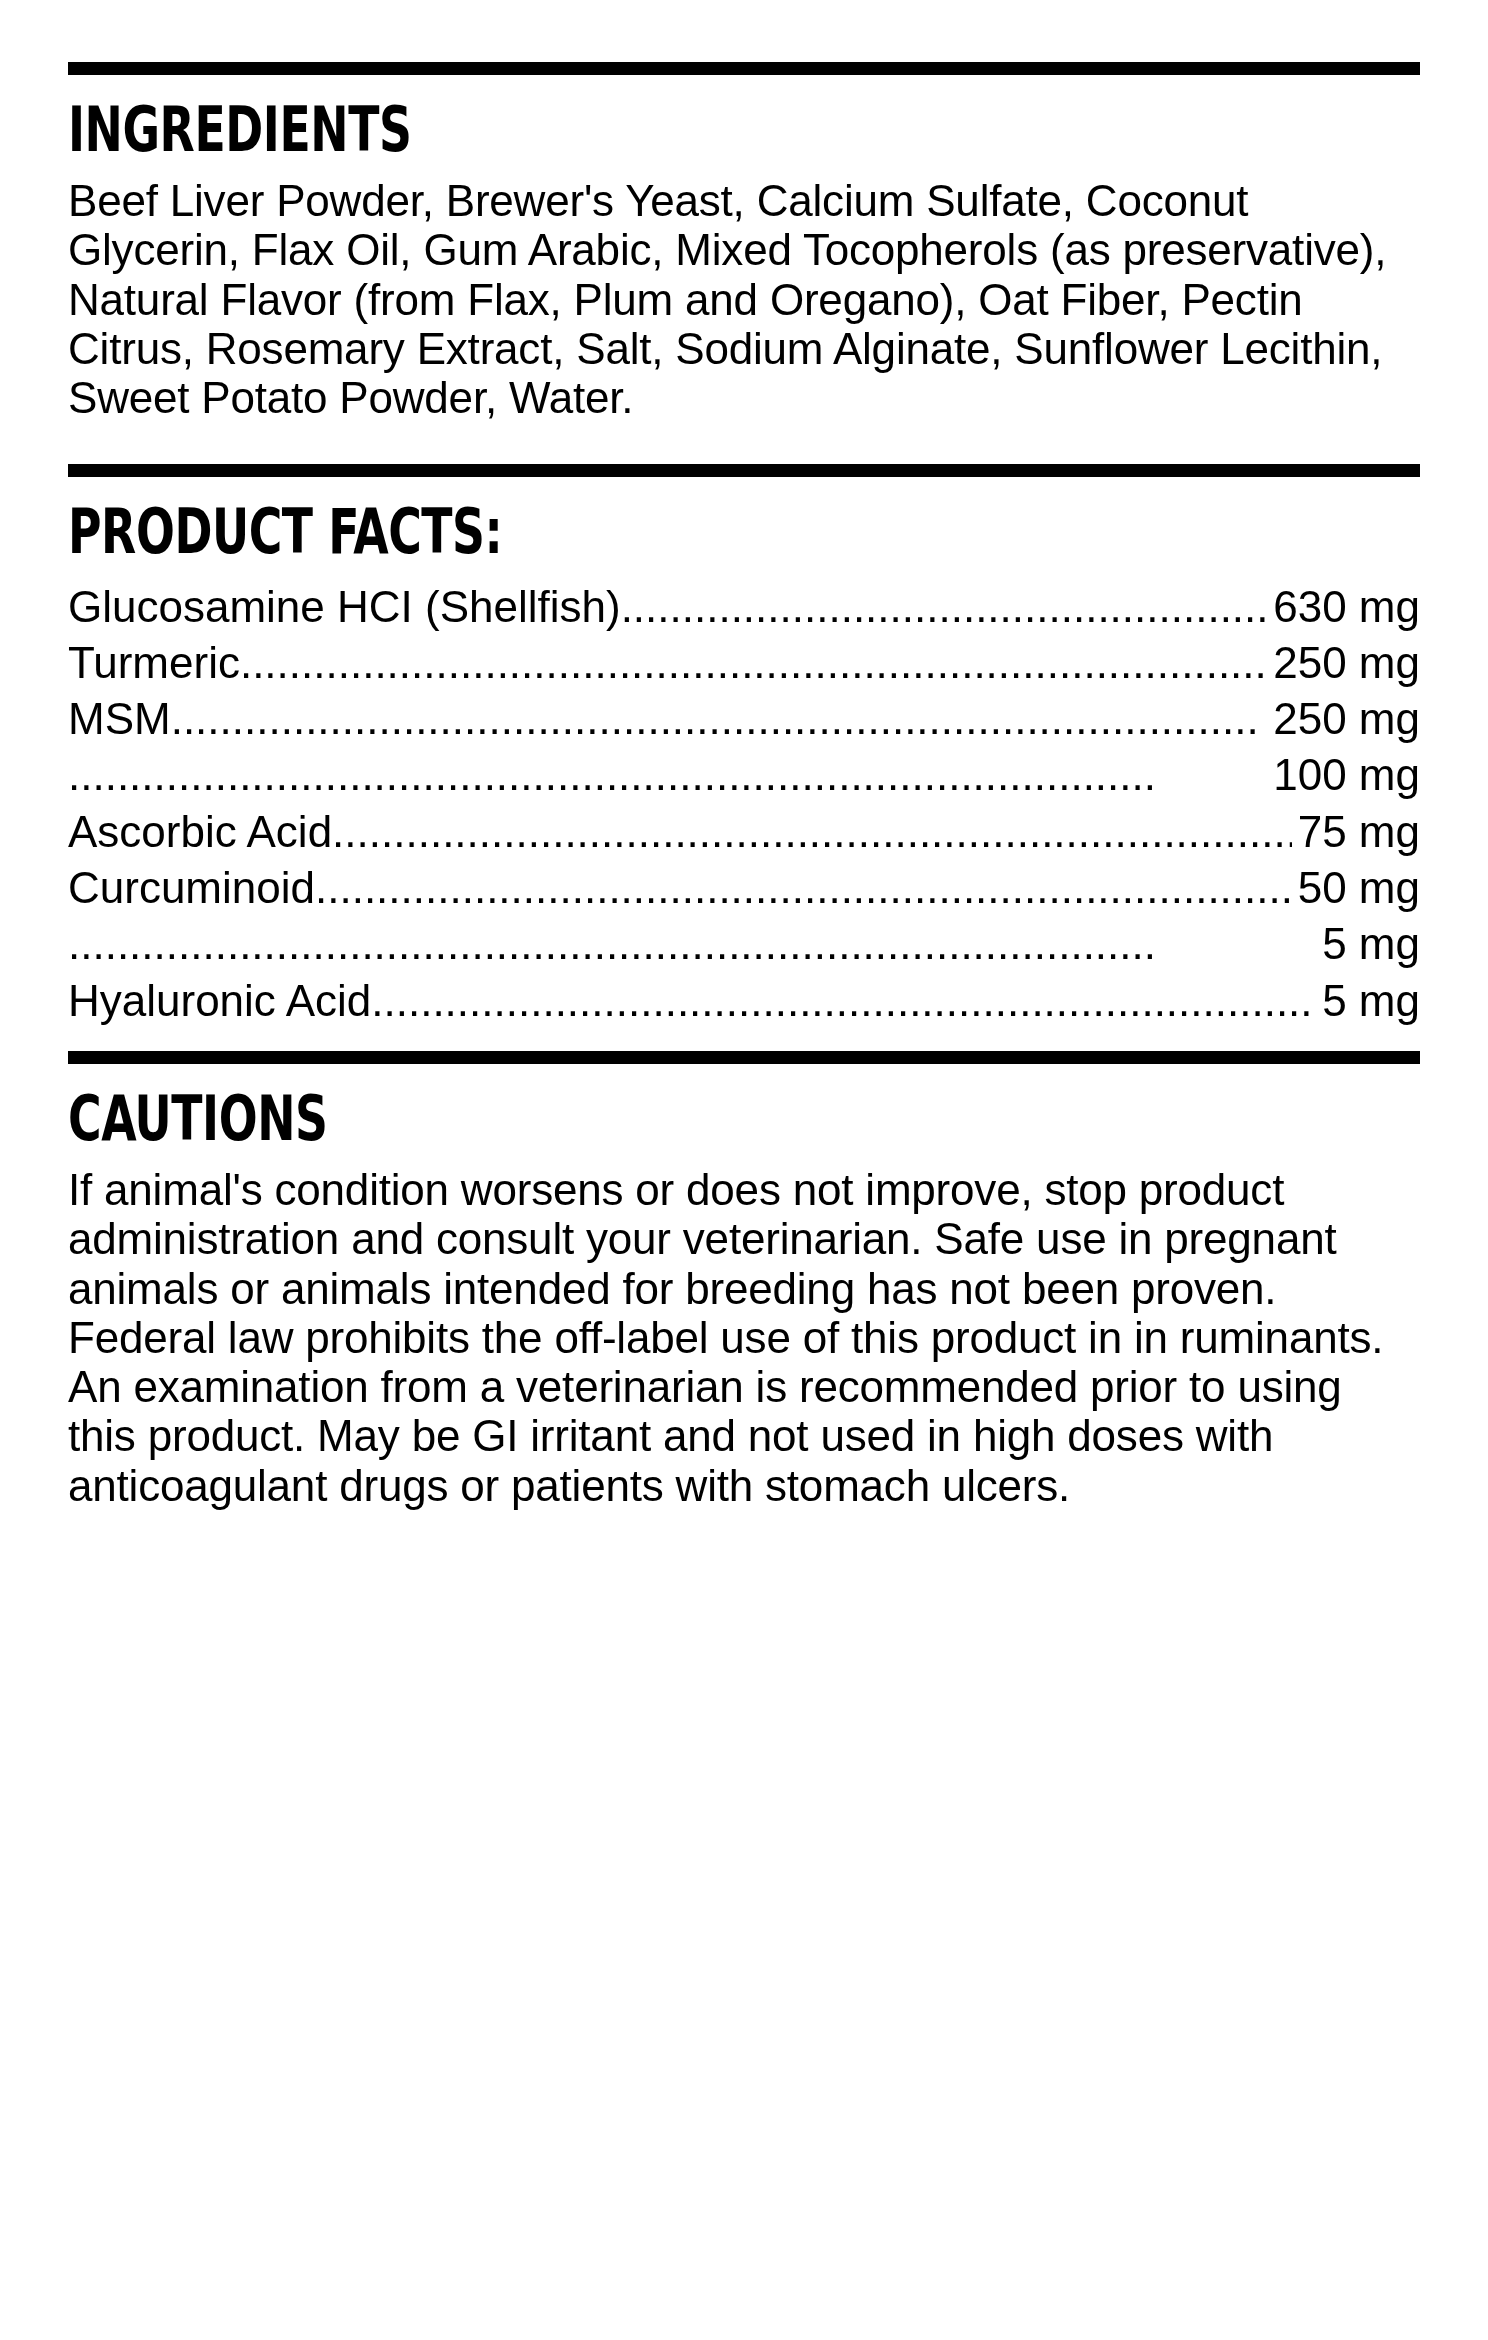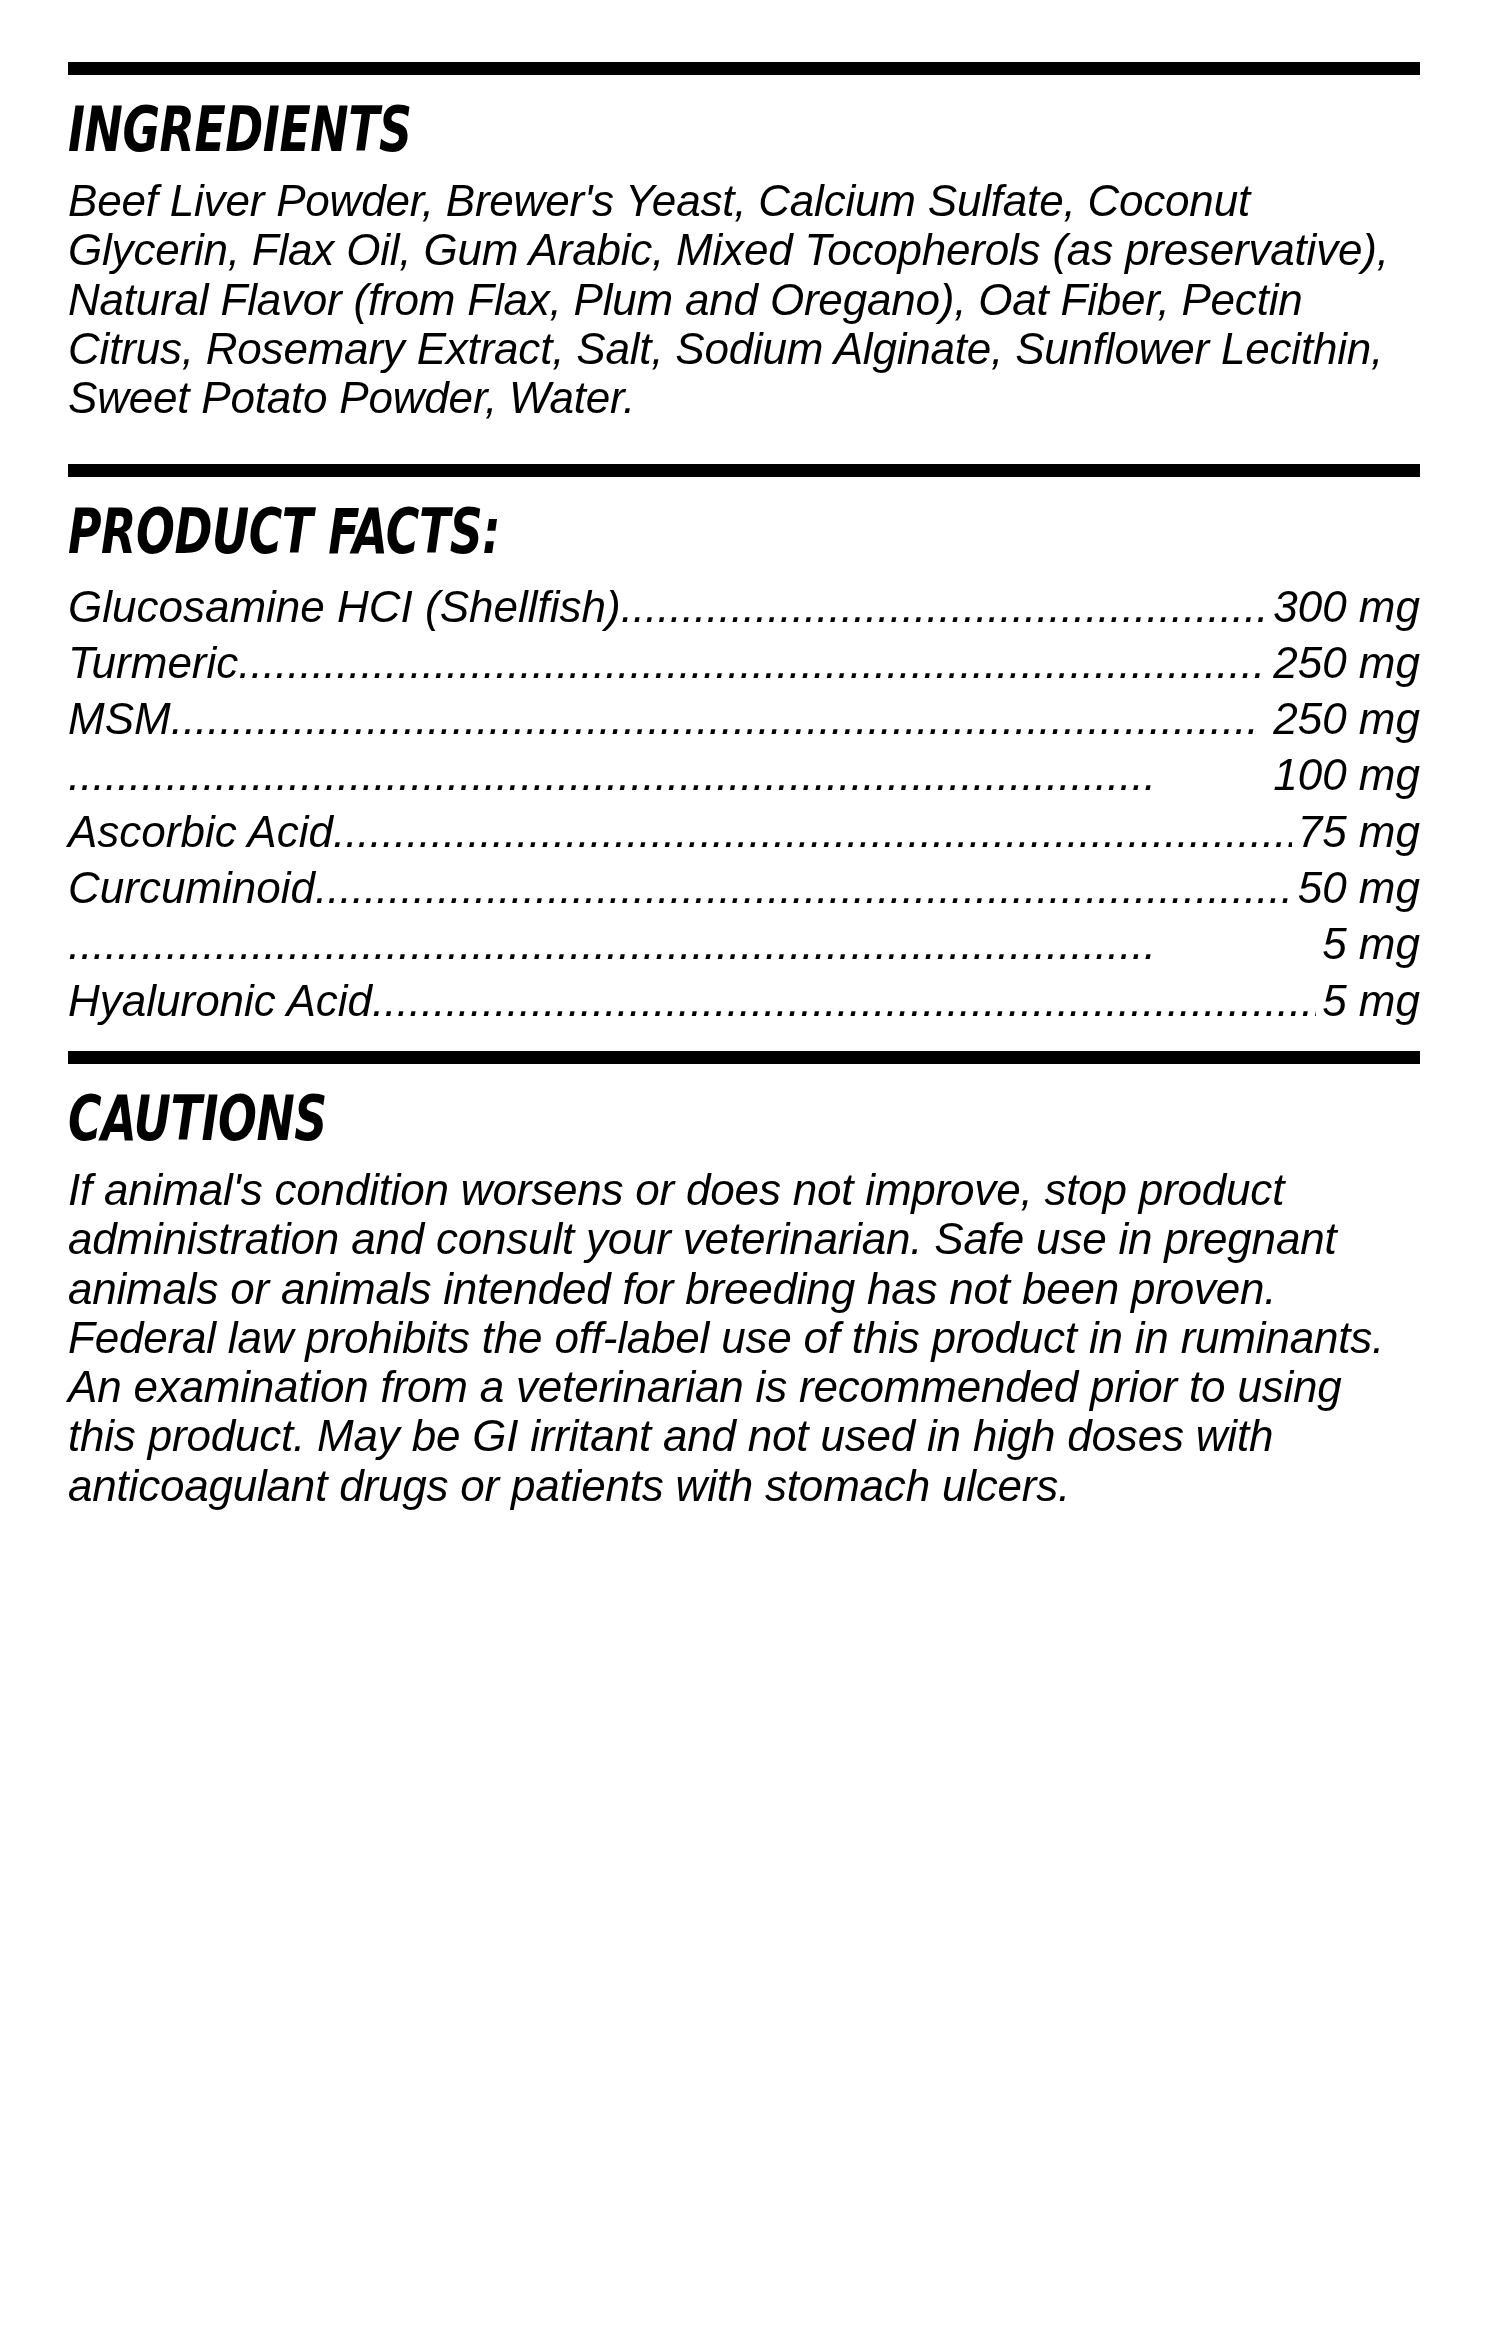--- a/index.html
+++ b/index.html
@@ -11,21 +11,20 @@
     width: 1488px;
     height: 2340px;
     font-family: "Liberation Sans", sans-serif;
     color: #000000;
     -webkit-font-smoothing: antialiased;
   }
   .label {
     box-sizing: border-box;
     width: 1488px;
     padding: 0 68px;
-    font-style: italic;
   }
   .rule {
     height: 13px;
     background: #000000;
     width: 100%;
   }
   .rule.top { margin-top: 62px; }
   .rule.mid { margin-top: 22px; }
   .section-heading {
     font-family: "DejaVu Sans Condensed", "Liberation Sans Narrow", "Liberation Sans", sans-serif;
@@ -92,21 +91,21 @@
   <p class="body-text ingredients-text">Beef Liver Powder, Brewer's Yeast, Calcium Sulfate, Coconut Glycerin, Flax Oil, Gum Arabic, Mixed Tocopherols (as preservative), Natural Flavor (from Flax, Plum and Oregano), Oat Fiber, Pectin Citrus, Rosemary Extract, Salt, Sodium Alginate, Sunflower Lecithin, Sweet Potato Powder, Water.</p>
 
   <div class="rule mid"></div>
 
   <h2 class="section-heading">PRODUCT FACTS:</h2>
 
   <ul class="facts-list" id="facts-list">
       <li class="facts-row">
         <span class="facts-name">Glucosamine HCI (Shellfish)</span>
         <span class="facts-dots">.........................................................................................</span>
-        <span class="facts-amount">300 mg</span>
+        <span class="facts-amount">630 mg</span>
       </li>
       <li class="facts-row">
         <span class="facts-name">Turmeric</span>
         <span class="facts-dots">.........................................................................................</span>
         <span class="facts-amount">250 mg</span>
       </li>
       <li class="facts-row">
         <span class="facts-name">MSM</span>
         <span class="facts-dots">.........................................................................................</span>
         <span class="facts-amount">250 mg</span>

